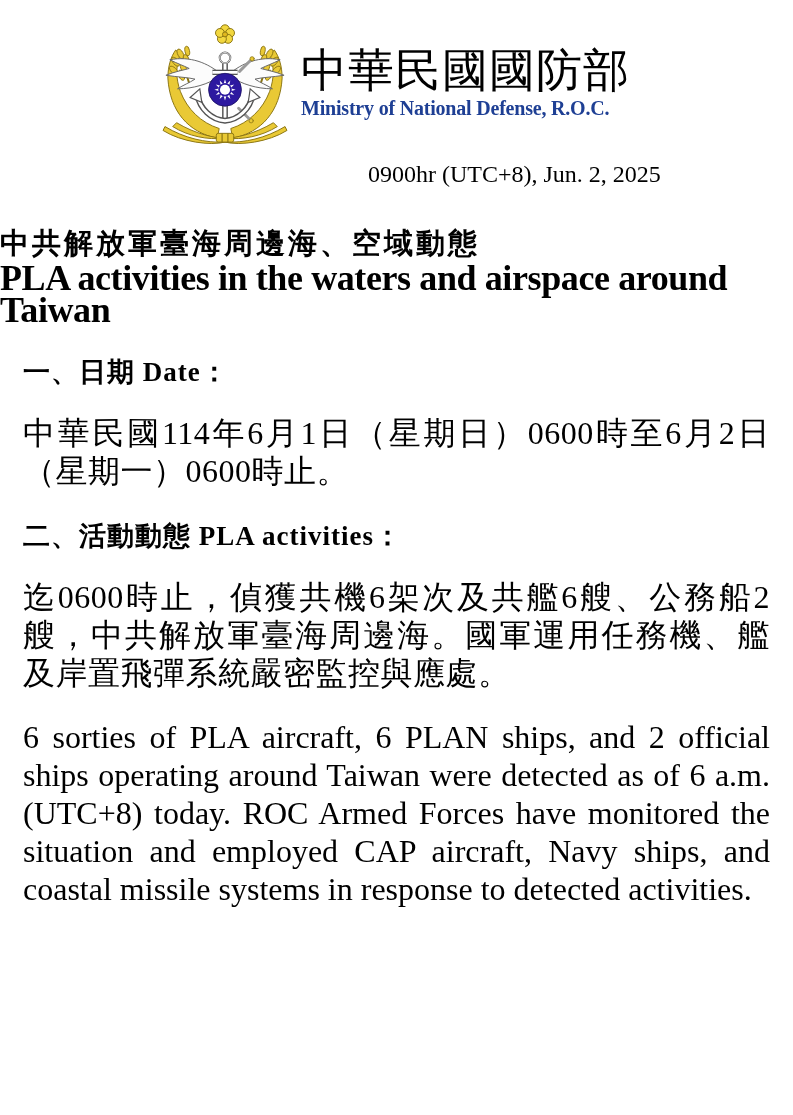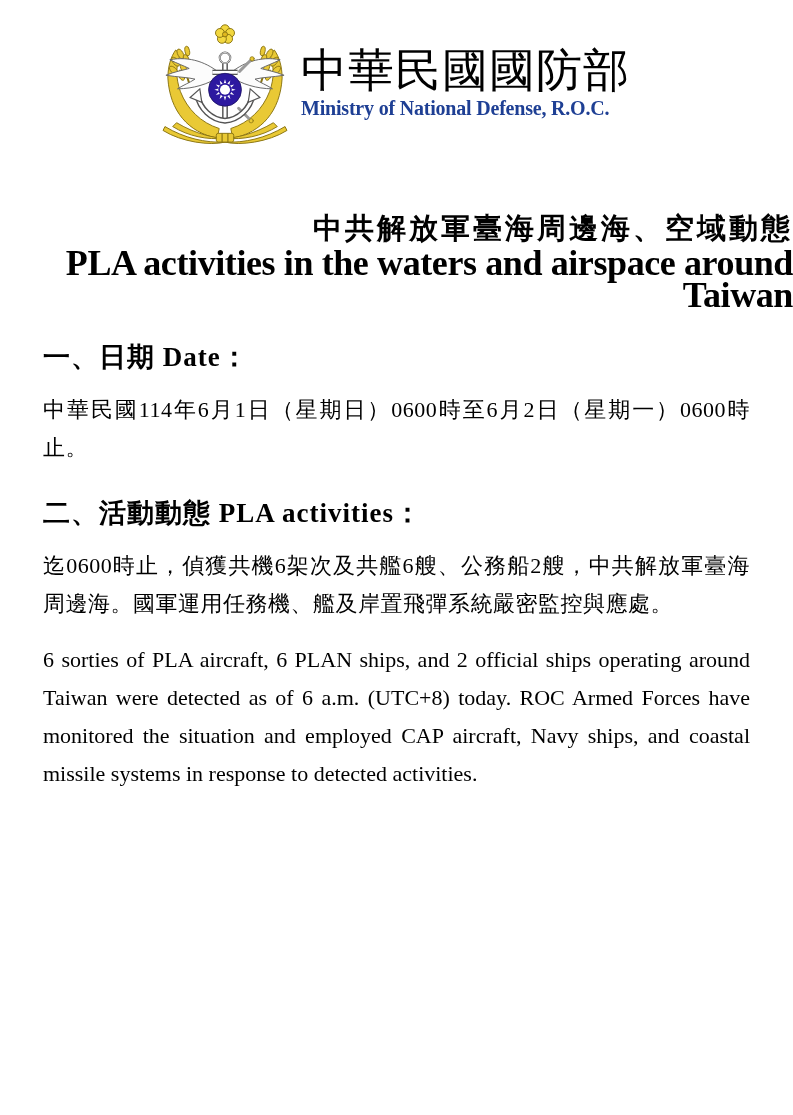--- a/index.html
+++ b/index.html
@@ -33,32 +33,32 @@
   .org-en{
     font-size:20px;font-weight:700;color:var(--accent-blue);
     letter-spacing:-0.2px;margin-top:1px;white-space:nowrap;
   }
   
   .release{
     margin:14px 0 0 368px;
     font-size:24px;line-height:33px;
   }
   
-  .title-block{text-align:right;margin-top:68px;font-weight:700;padding-left:18px;}
+  .title-block{text-align:left;margin-top:36px;font-weight:700;}
   .title-zh{font-size:29px;letter-spacing:3px;line-height:33px;}
   .title-en{font-size:36px;letter-spacing:-0.4px;line-height:32px;margin-top:2px;}
   
-  .content{padding:0 43px;}
+  .content{padding:0 23px;}
   .sec-heading{
     font-weight:700;font-size:27px;letter-spacing:1px;
     margin-top:30px;line-height:32px;
   }
   .para{
-    font-size:22px;line-height:38px;
-    text-align:justify;margin-top:18px;
+    font-size:32px;line-height:38px;
+    text-align:justify;margin-top:26px;
   }
   .para.zh{letter-spacing:0.5px;}
 </style>
 </head>
 <body>
 
 <div class="page">
 
   <div class="header-row">
     <svg class="emblem" viewBox="0 0 140 126" xmlns="http://www.w3.org/2000/svg" aria-hidden="true">
@@ -141,20 +141,21 @@
         <circle cx="70" cy="12.8" r="2.6" fill="#e0b81e"></circle>
       </g>
     </svg>
     <div class="org-names">
       <div class="org-zh">中華民國國防部</div>
       <div class="org-en">Ministry of National Defense, R.O.C.</div>
     </div>
   </div>
 
   <div class="release">
+    <div>0900hr (UTC+8), Jun. 2, 2025</div>
   </div>
 
   <div class="title-block">
     <div class="title-zh">中共解放軍臺海周邊海、空域動態</div>
     <div class="title-en">PLA activities in the waters and airspace around Taiwan</div>
   </div>
 
   <div class="content">
 
     <div class="sec-heading">一、日期 Date：</div>

